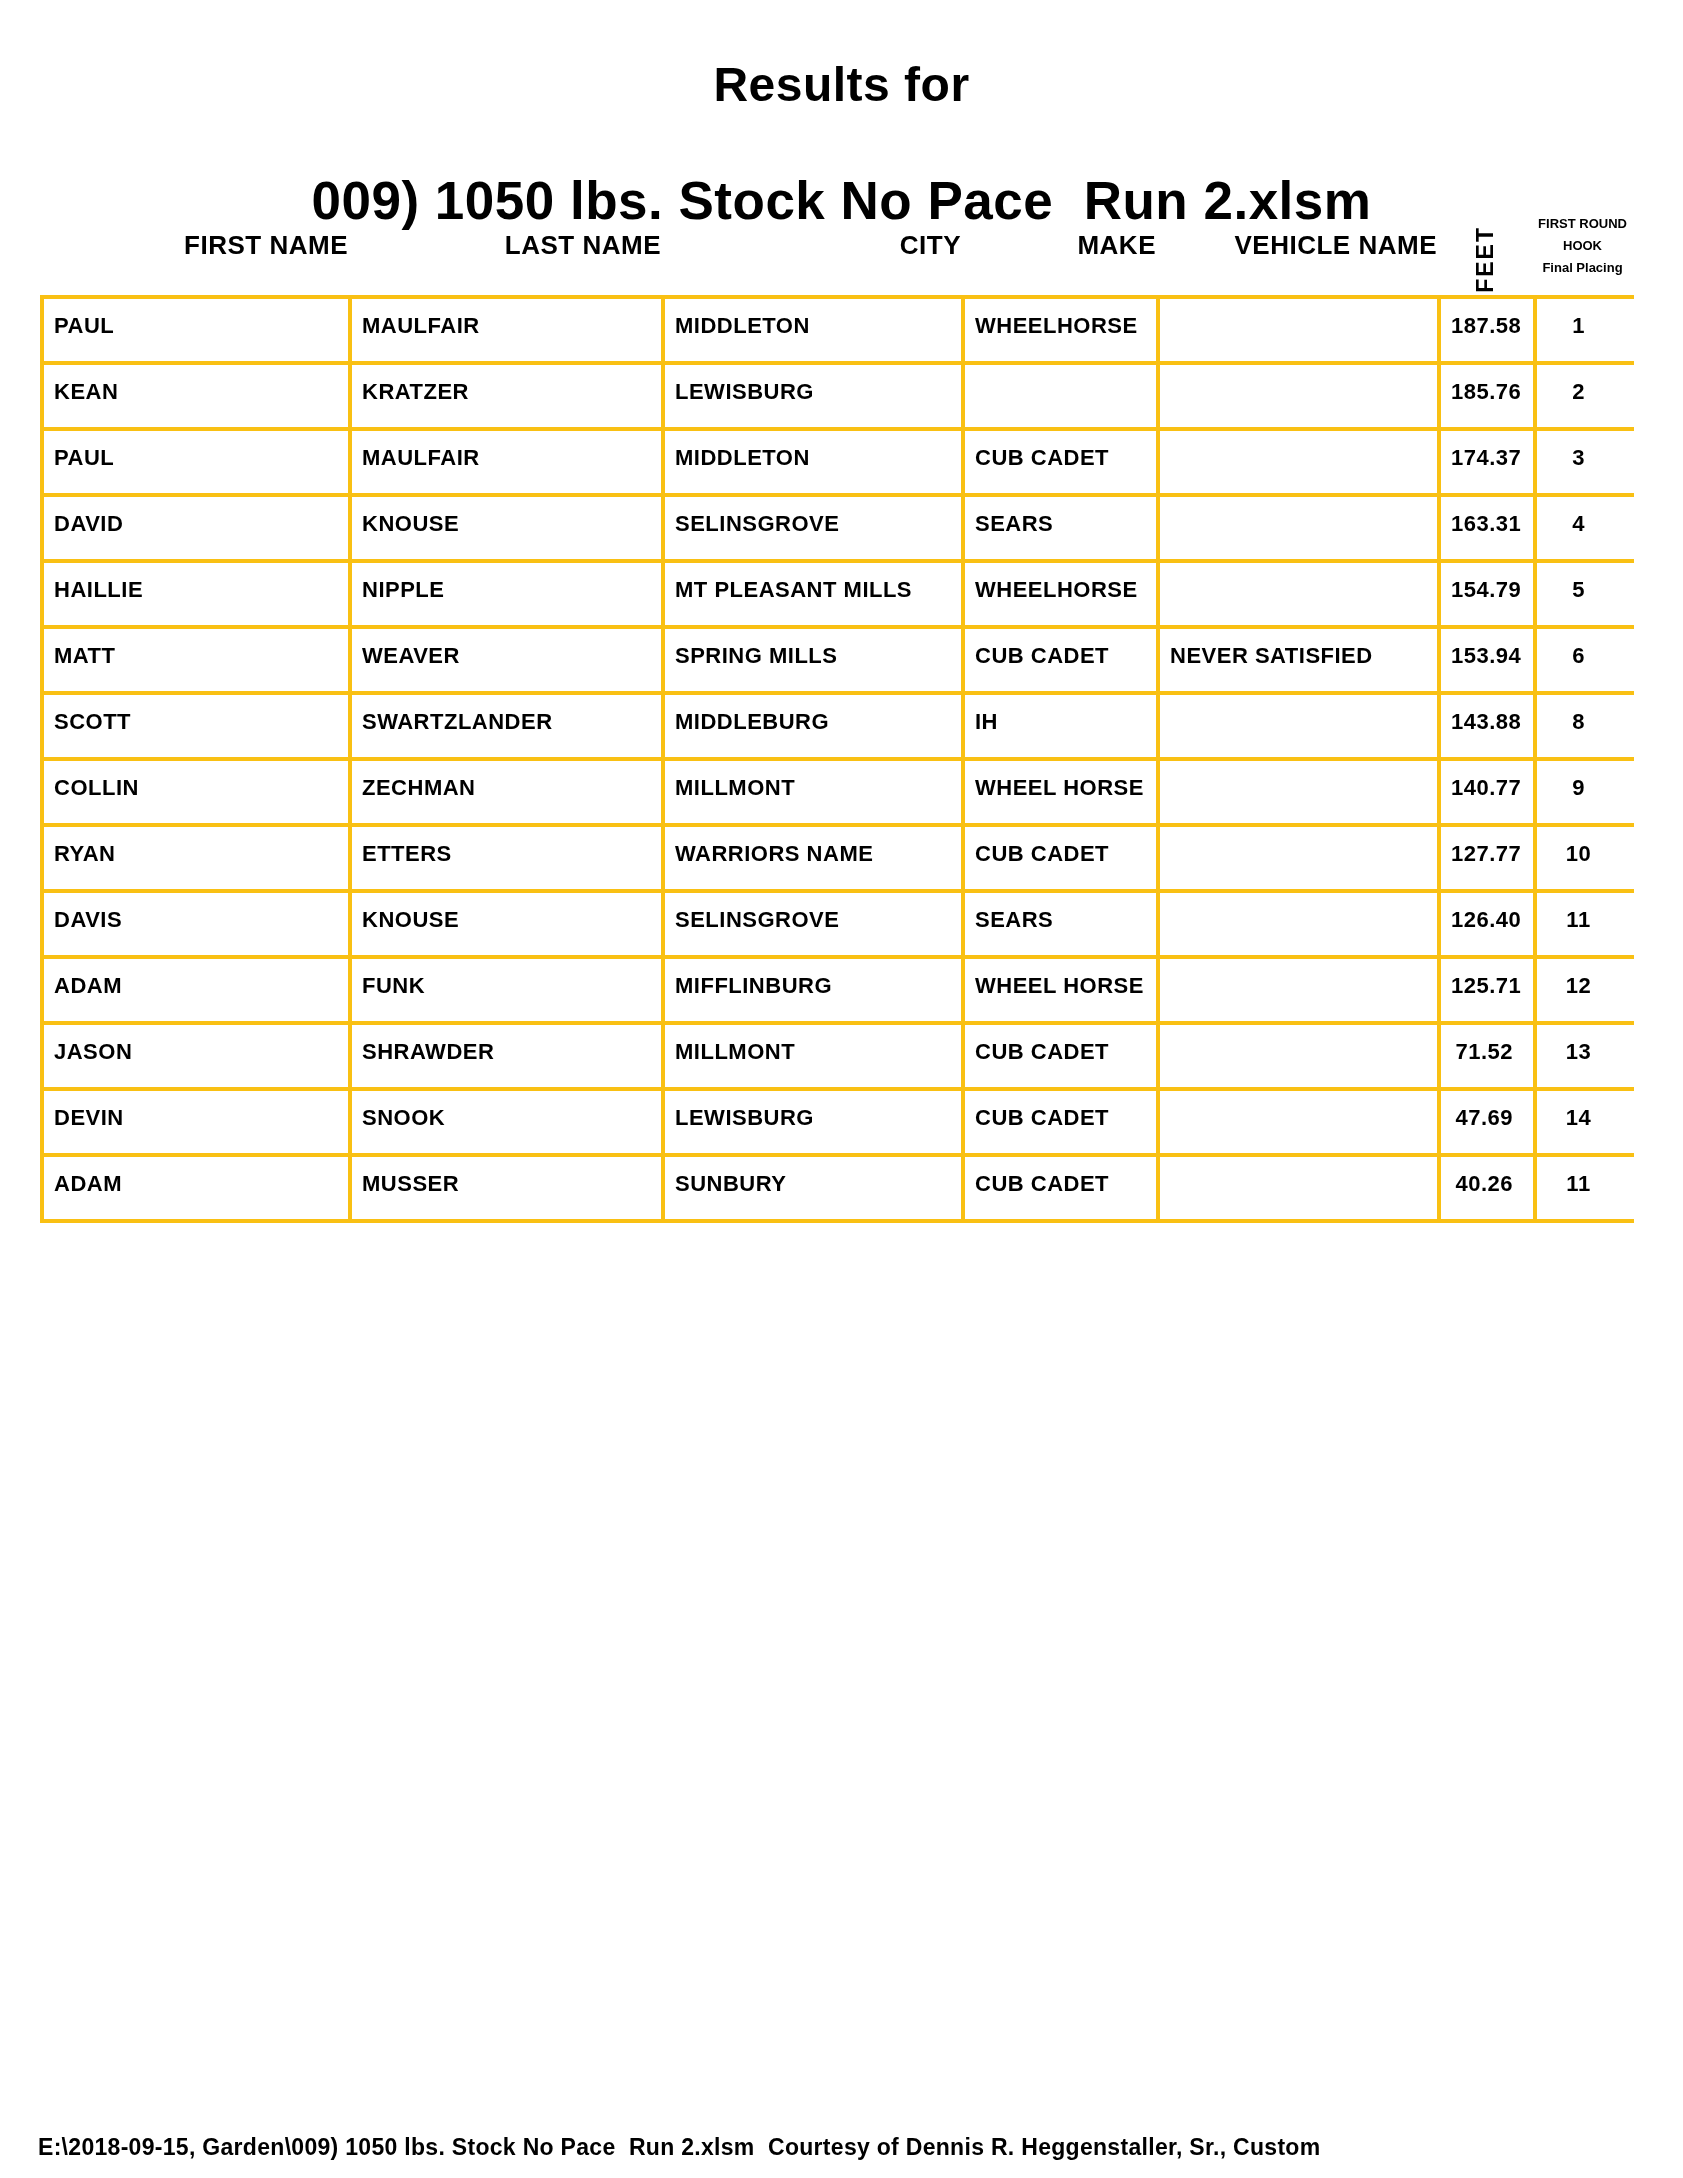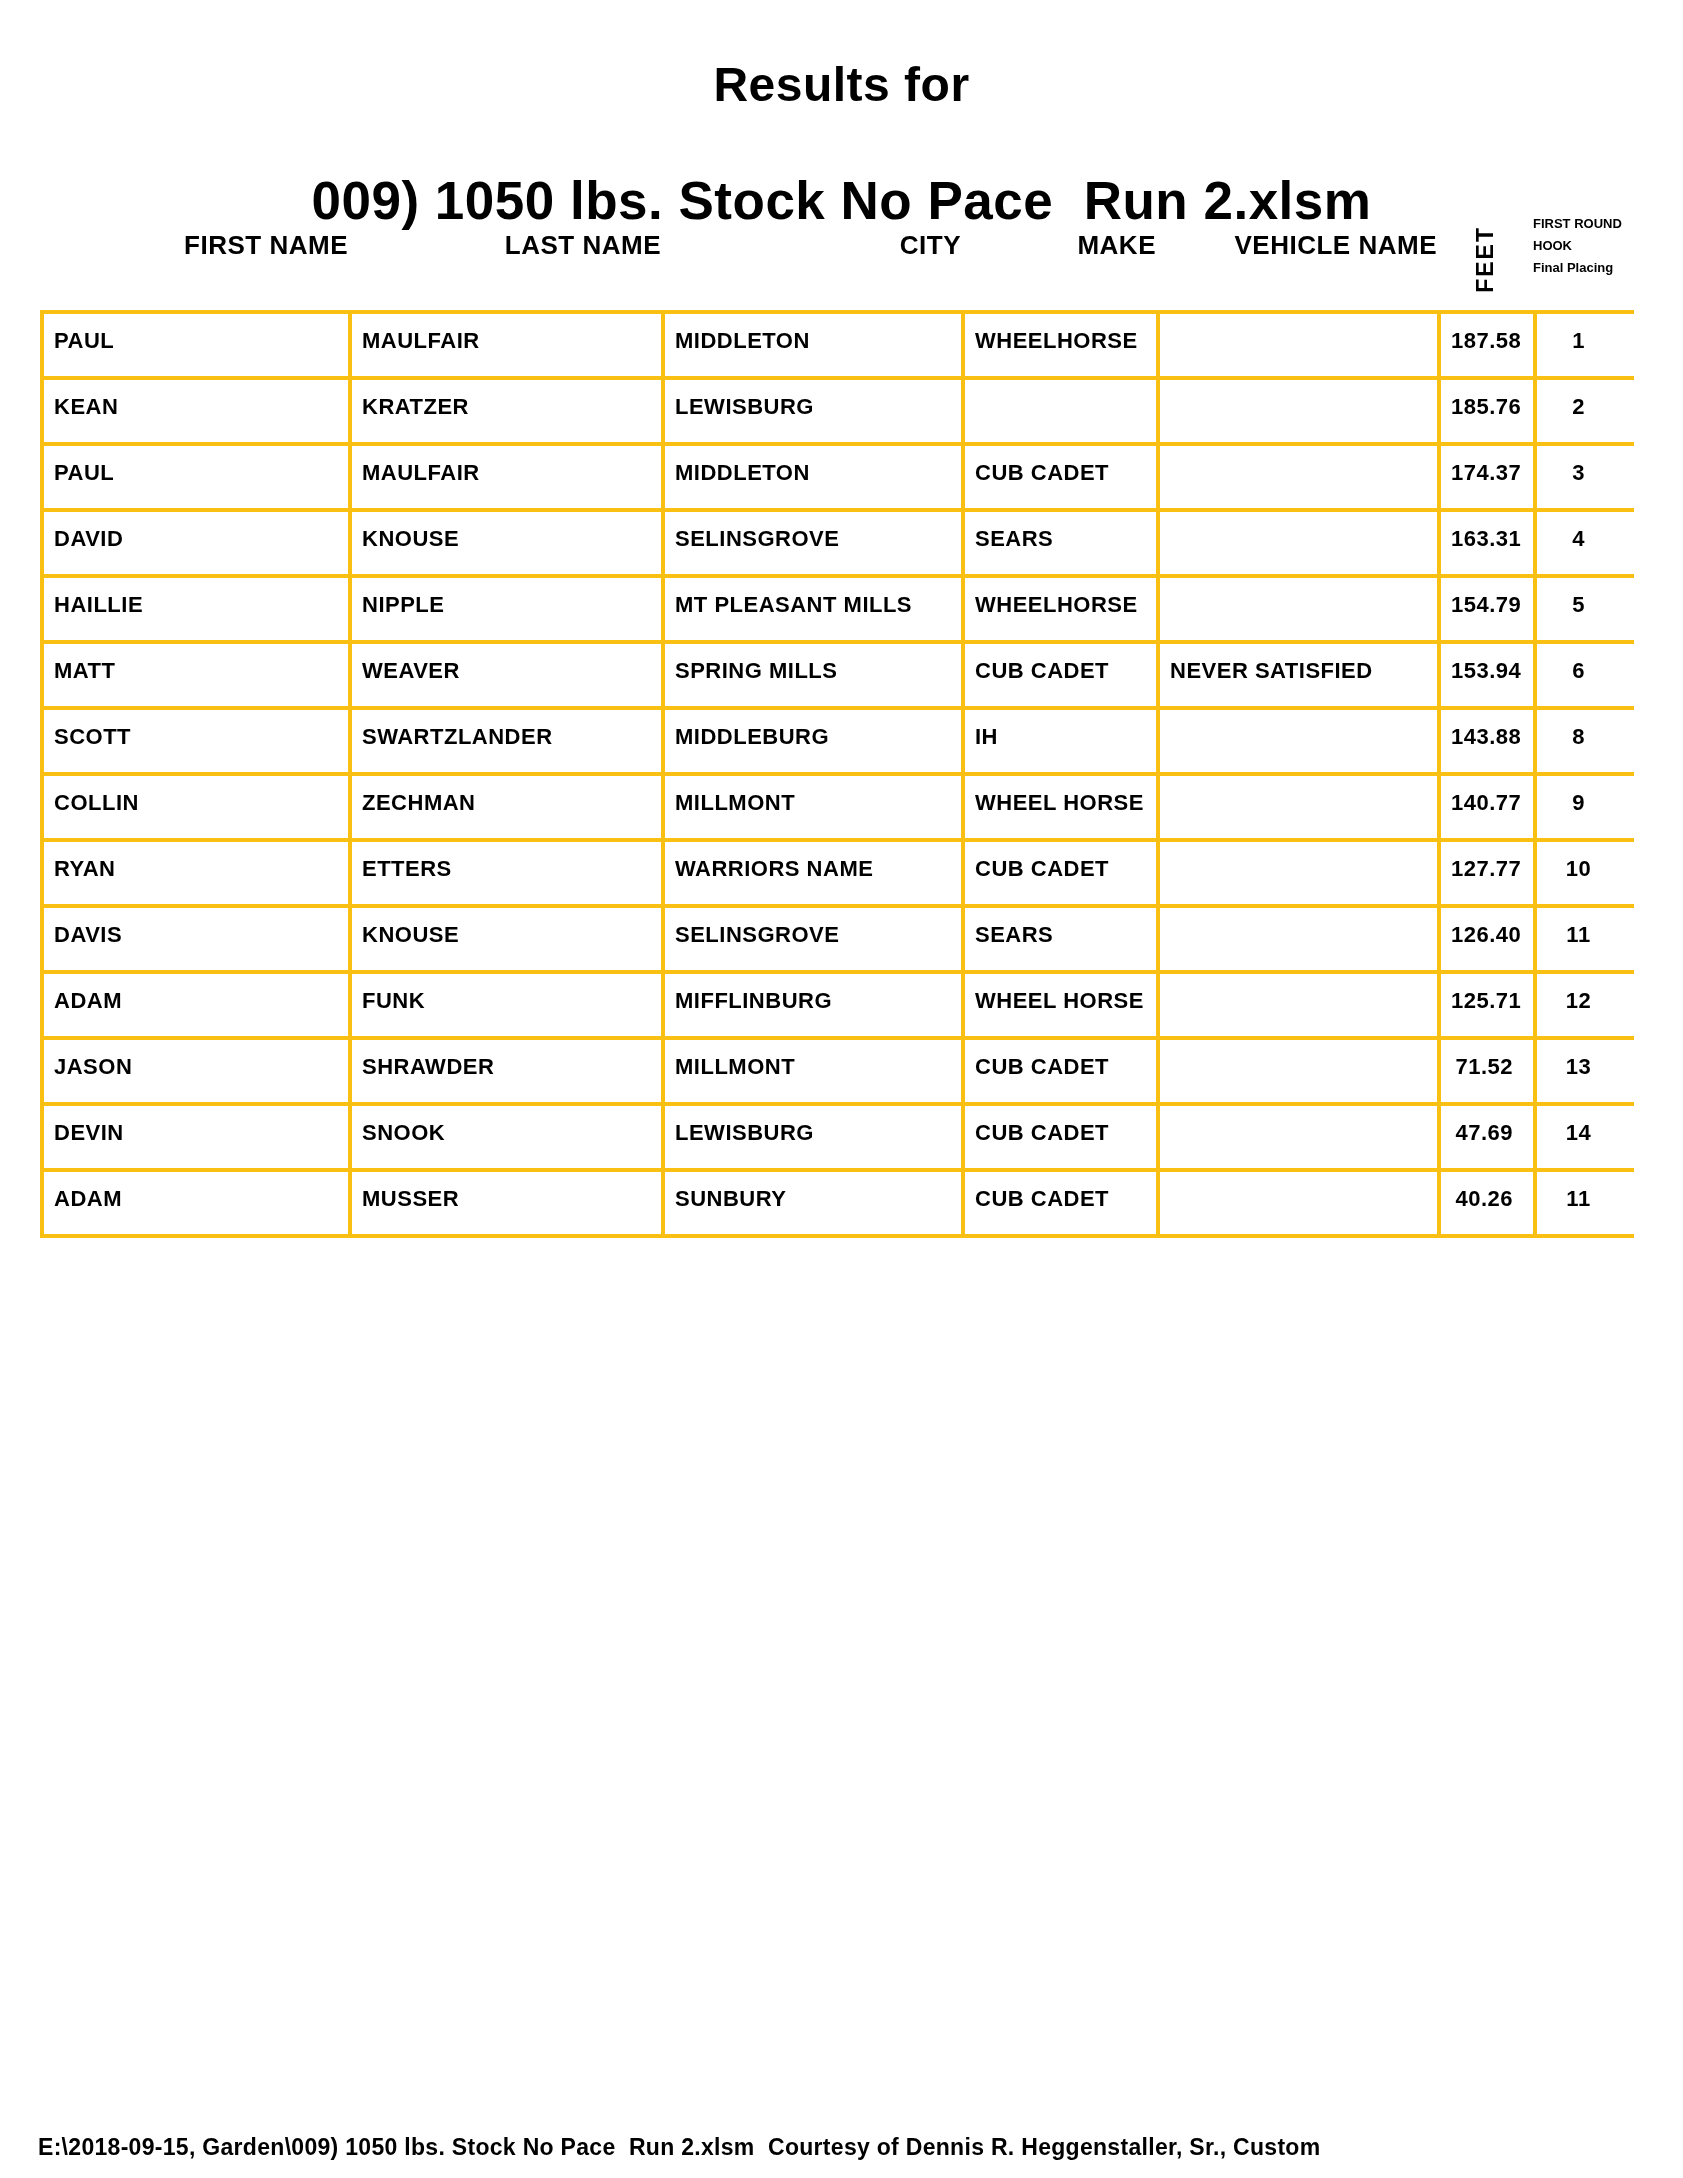--- a/index.html
+++ b/index.html
@@ -61,28 +61,29 @@
     align-items: flex-end;
     justify-content: center;
   }
   .vertical-text {
     writing-mode: vertical-rl;
     transform: rotate(180deg);
     font-size: 23px;
     letter-spacing: 2px;
   }
   .placing-header {
+    text-align: center;
     font-size: 13px;
     line-height: 22px;
     align-self: center;
   }
   .results-table {
     position: absolute;
     left: 40px;
-    top: 310px;
+    top: 295px;
     width: 1592px;
     border-collapse: collapse;
     table-layout: fixed;
   }
   .results-table td {
     border: 4px solid var(--gold, #f9c013);
     height: 54px;
     font-size: 22px;
     font-weight: bold;
     vertical-align: middle;

